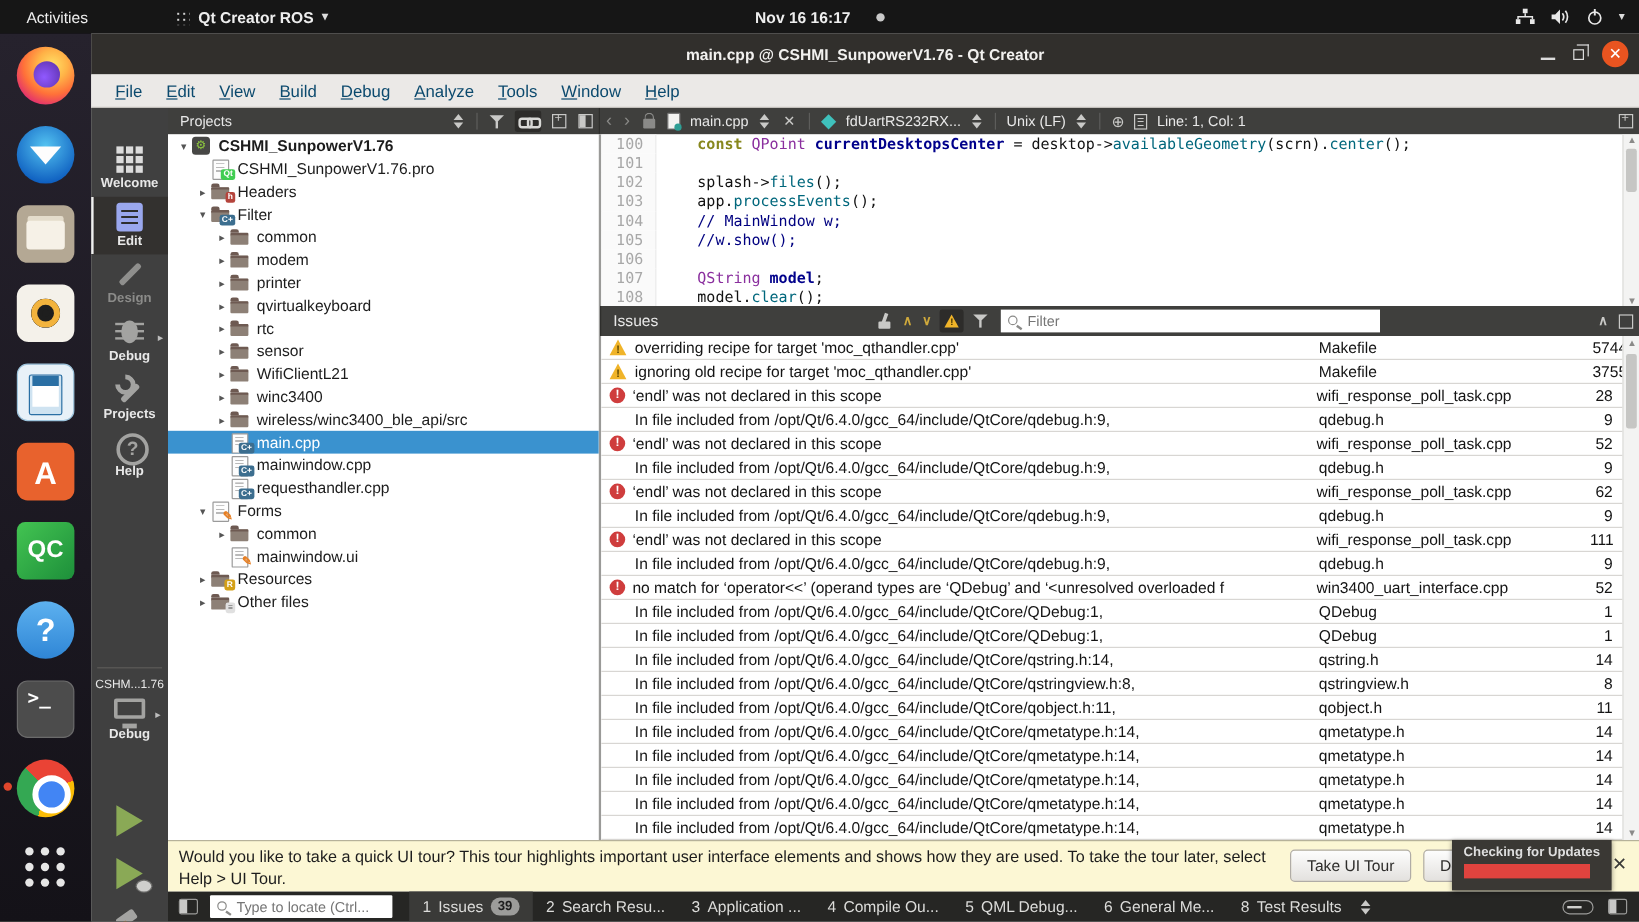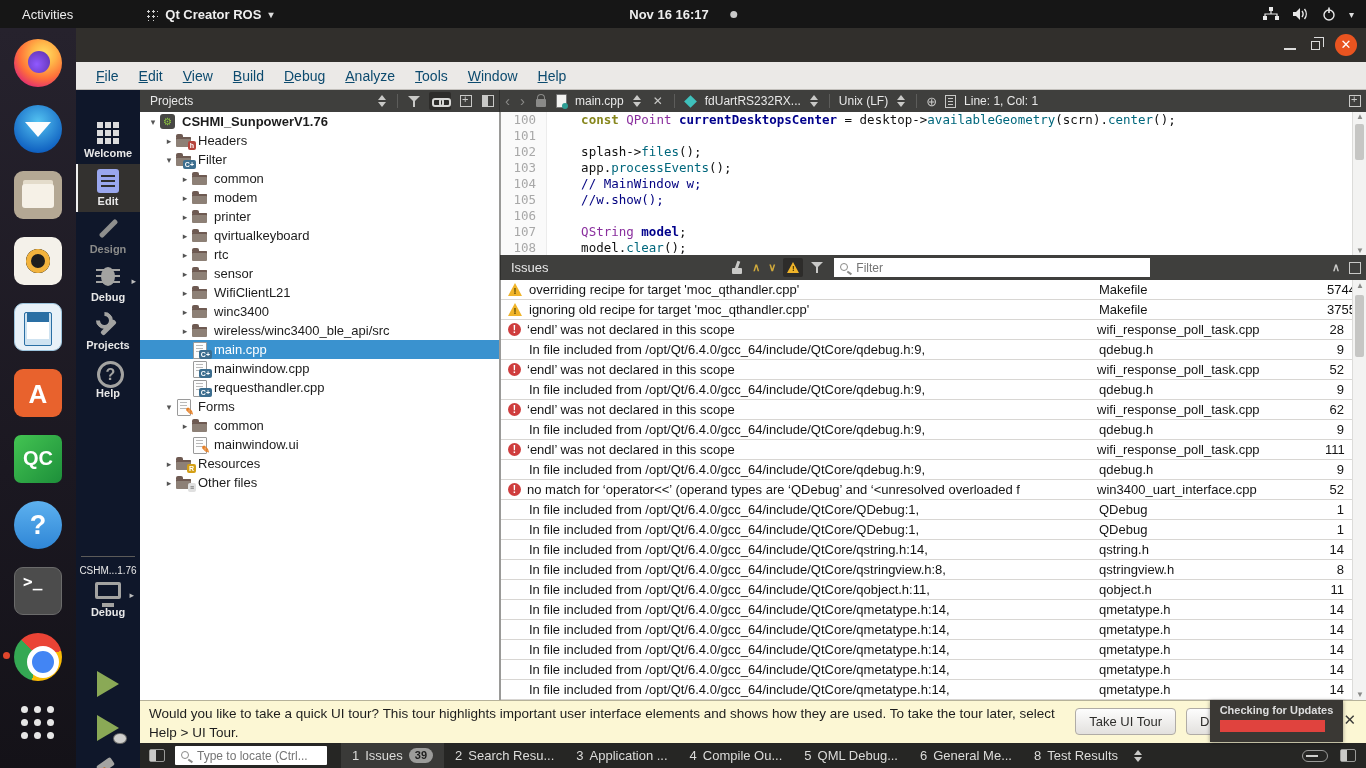--- a/index.html
+++ b/index.html
@@ -52,21 +52,21 @@
   .wb-min{width:12px;height:2px;background:#dcdcdc;margin-top:8px}
   .wb-max{width:9px;height:9px;border:1.5px solid #dcdcdc;position:relative}
   .wb-max::before{content:"";position:absolute;left:2px;top:-5px;width:9px;height:9px;border-top:1.5px solid #dcdcdc;border-right:1.5px solid #dcdcdc}
   .wb-close{width:22px;height:22px;border-radius:50%;background:#e95420;color:#fff;font-size:13px;line-height:22px;text-align:center}
 
   #menu-bar{position:absolute;left:0;top:34px;width:1290px;height:28px;background:#ebe9e7;border-bottom:1px solid #c2bfbb;display:flex;align-items:center;padding-left:10px}
   .menu-item{padding:0 10px;font-size:14px;color:#0c4a6e}
   .menu-item u{text-decoration:underline}
 
   
-  #mode-col{position:absolute;left:0;top:62px;width:64px;height:678px;background:#0f172a}
+  #mode-col{position:absolute;left:0;top:62px;width:64px;height:678px;background:#404040}
   #mode-items{padding-top:26px}
   .mode-item{position:relative;height:48px;display:flex;flex-direction:column;align-items:center;justify-content:center;gap:2px;color:#e8e8e8}
   .mode-item.active{background:#33312f;box-shadow:inset 2px 0 0 #f0f0f0}
   .mode-item.disabled{color:#8b8b89}
   .mode-label{font-size:11px;font-weight:bold}
   .mode-arrow{position:absolute;right:4px;top:16px;font-size:9px;color:#bdbdbd}
   .mi{width:30px;height:24px;position:relative}
   .mi-welcome::before{content:"";position:absolute;left:4px;top:1px;width:6px;height:6px;background:#dcdcdc;box-shadow:8px 0 #dcdcdc,16px 0 #dcdcdc,0 8px #dcdcdc,8px 8px #dcdcdc,16px 8px #dcdcdc,0 16px #dcdcdc,8px 16px #dcdcdc,16px 16px #dcdcdc}
   .mi-edit::before{content:"";position:absolute;left:4px;top:0;width:22px;height:24px;background:#9aa7ee;border-radius:3px}
   .mi-edit::after{content:"";position:absolute;left:8px;top:6px;width:14px;height:13px;background:repeating-linear-gradient(#2e2e2e 0 2px,transparent 2px 5px)}
@@ -273,20 +273,21 @@
         <div class="dk dk-chrome"></div>
       </div>
       <div class="dock-item">
         <div class="dk dk-show-applications"></div>
       </div>
     </div>
 
   <div id="qt-window">
 
     <div id="title-bar">
+      <span class="win-title">main.cpp @ CSHMI_SunpowerV1.76 - Qt Creator</span>
       <div class="win-btns">
         <span class="wb-min"></span>
         <span class="wb-max"></span>
         <span class="wb-close">✕</span>
       </div>
     </div>
 
     <div id="menu-bar">
         <div class="menu-item"><u>F</u>ile</div>
         <div class="menu-item"><u>E</u>dit</div>
@@ -357,20 +358,27 @@
       <span class="funnel"></span>
       <span class="link-icon"></span>
       <span class="sq-icon plus"></span>
       <span class="sq-icon half"></span>
     </div>
     <div id="tree">
         <div class="tree-row" style="padding-left: 6px;">
           <span class="arrow">▾</span>
           <span class="tico qt"></span>
           <span class="tlabel bold">CSHMI_SunpowerV1.76</span>
+        </div>
+        <div class="tree-row" style="padding-left: 22px;">
+          <span class="arrow"></span>
+          <span class="tico doc">
+            <span class="b b-pro">Qt</span>
+          </span>
+          <span class="tlabel">CSHMI_SunpowerV1.76.pro</span>
         </div>
         <div class="tree-row" style="padding-left: 22px;">
           <span class="arrow">▸</span>
           <span class="tico f">
             <span class="b b-folder-h">h</span>
           </span>
           <span class="tlabel">Headers</span>
         </div>
         <div class="tree-row" style="padding-left: 22px;">
           <span class="arrow">▾</span>

